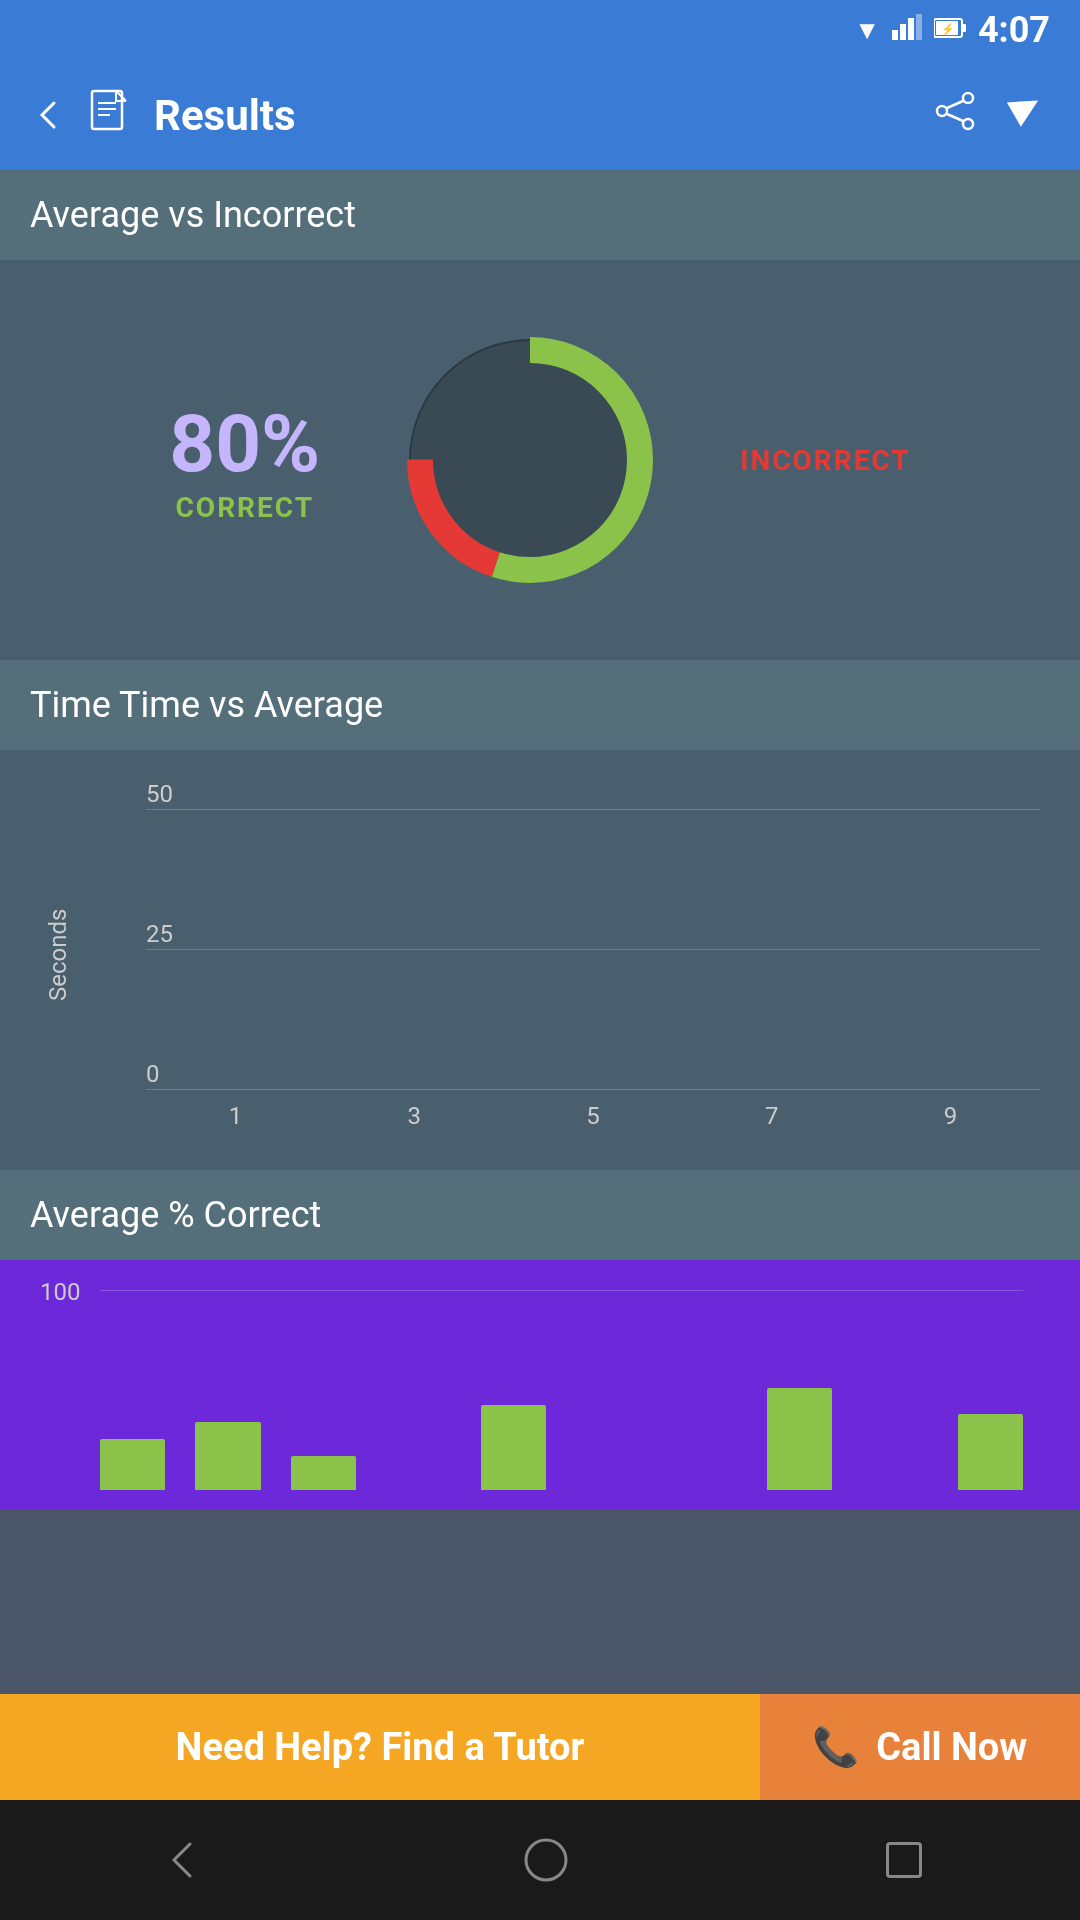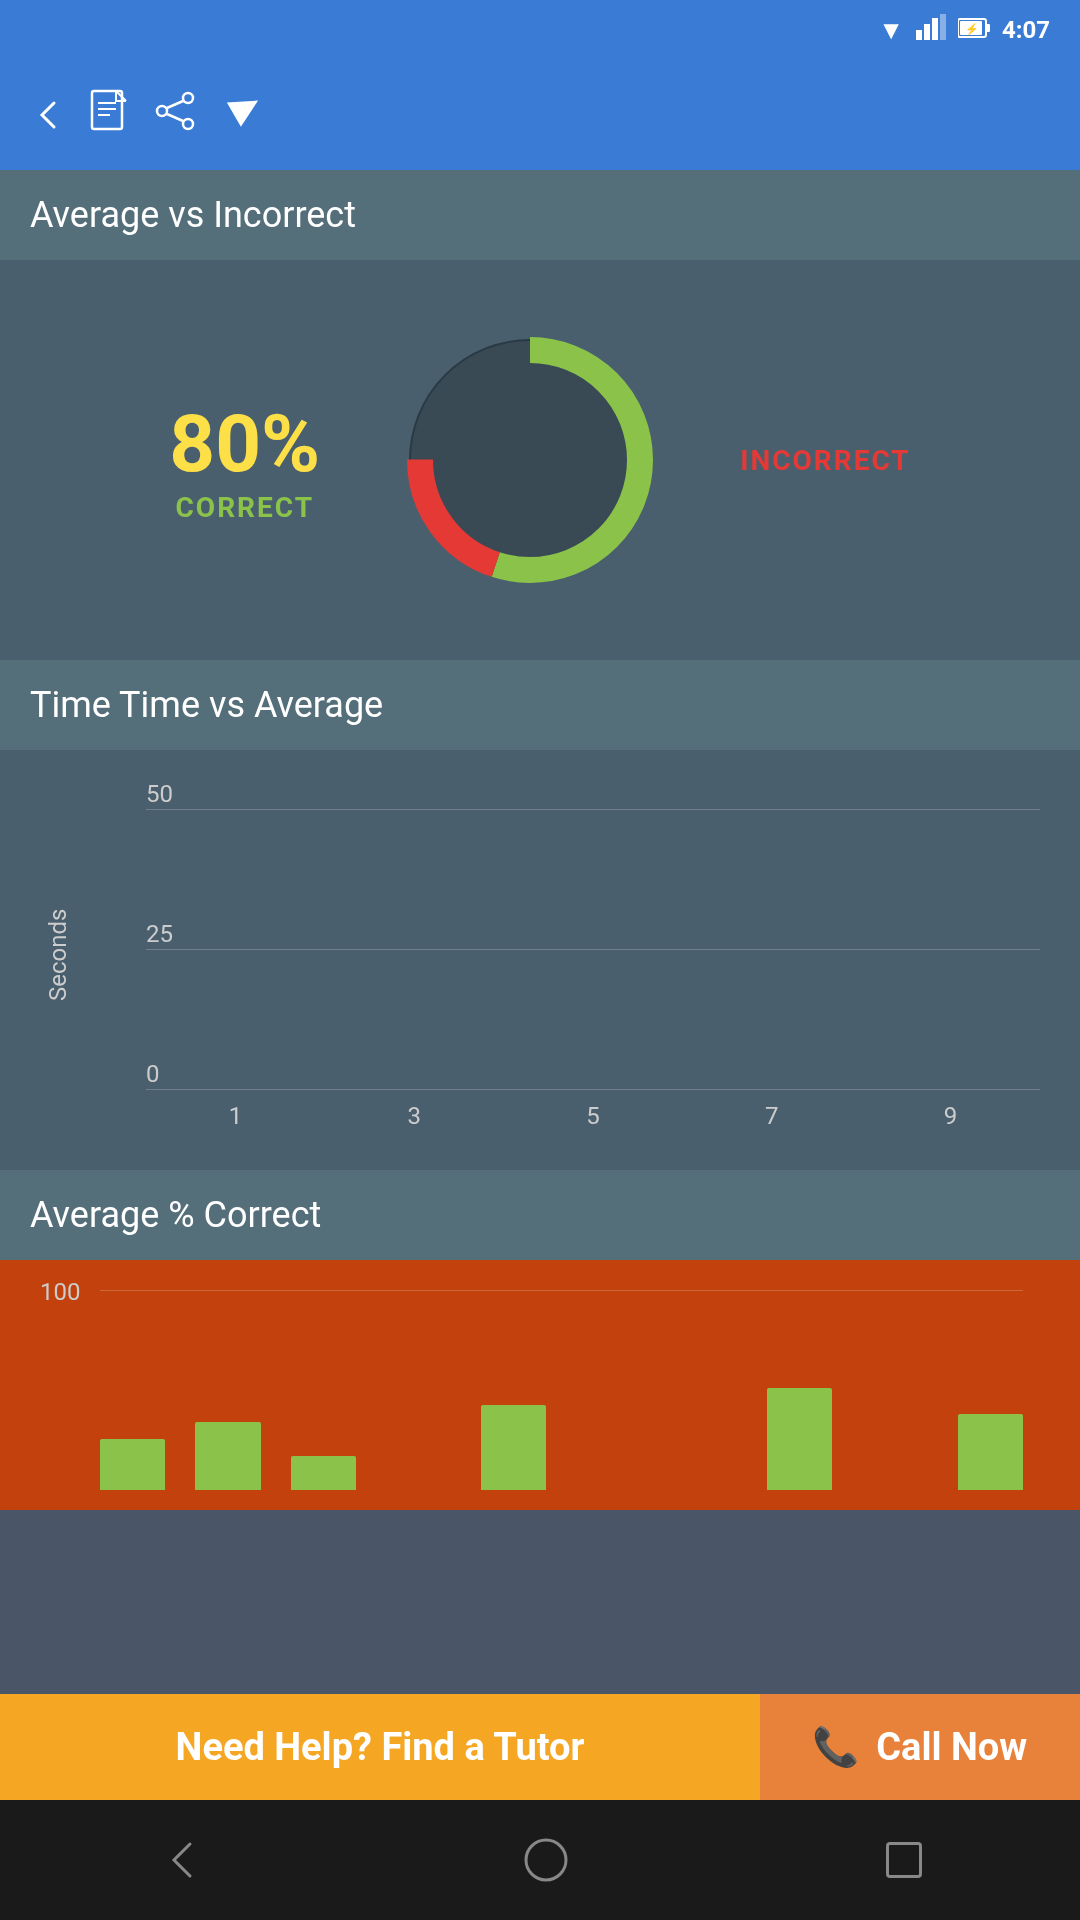--- a/index.html
+++ b/index.html
@@ -24,21 +24,21 @@
       padding: 0 30px;
       gap: 16px;
     }
     .status-icons {
       display: flex;
       align-items: center;
       gap: 12px;
     }
     .status-time {
       color: white;
-      font-size: 24px;
+      font-size: 36px;
       font-weight: bold;
     }
     .wifi-icon, .signal-icon, .battery-icon {
       color: white;
       font-size: 26px;
     }
 
     
     .app-bar {
       width: 100%;
@@ -92,21 +92,21 @@
       padding: 50px 40px;
       display: flex;
       align-items: center;
       justify-content: center;
       gap: 60px;
     }
     .correct-label {
       text-align: center;
     }
     .correct-pct {
-      color: #fde047;
+      color: #c4b5fd;
       font-size: 80px;
       font-weight: bold;
     }
     .correct-text {
       color: #8bc34a;
       font-size: 28px;
       font-weight: bold;
       letter-spacing: 2px;
     }
     .incorrect-label {
@@ -209,21 +209,21 @@
       justify-content: space-around;
     }
     .x-label {
       color: #ccc;
       font-size: 24px;
       text-align: center;
     }
 
     
     .avg-section {
-      background: #c2410c;
+      background: #6d28d9;
       padding: 30px 57px 20px 40px;
     }
     .avg-chart-wrapper {
       position: relative;
       height: 200px;
       display: flex;
       align-items: stretch;
     }
     .avg-chart-inner {
       flex: 1;
@@ -353,20 +353,21 @@
   <span class="doc-icon">
     <svg width="40" height="44" viewBox="0 0 40 44">
       <rect x="2" y="2" width="30" height="38" rx="2" fill="none" stroke="white" stroke-width="2.5"></rect>
       <line x1="8" y1="14" x2="26" y2="14" stroke="white" stroke-width="2"></line>
       <line x1="8" y1="20" x2="26" y2="20" stroke="white" stroke-width="2"></line>
       <line x1="8" y1="26" x2="20" y2="26" stroke="white" stroke-width="2"></line>
       <polyline points="26,2 26,12 36,12" fill="none" stroke="white" stroke-width="2"></polyline>
       <line x1="26" y1="2" x2="36" y2="12" stroke="white" stroke-width="2"></line>
     </svg>
   </span>
+  <span class="app-bar-title">Results</span>
   <div class="toolbar-icons">
     <span class="toolbar-icon">
       <svg width="42" height="42" viewBox="0 0 42 42">
         <circle cx="34" cy="8" r="5" fill="none" stroke="white" stroke-width="2.5"></circle>
         <circle cx="8" cy="21" r="5" fill="none" stroke="white" stroke-width="2.5"></circle>
         <circle cx="34" cy="34" r="5" fill="none" stroke="white" stroke-width="2.5"></circle>
         <line x1="13" y1="18" x2="29" y2="11" stroke="white" stroke-width="2.5"></line>
         <line x1="13" y1="24" x2="29" y2="31" stroke="white" stroke-width="2.5"></line>
       </svg>
     </span>

